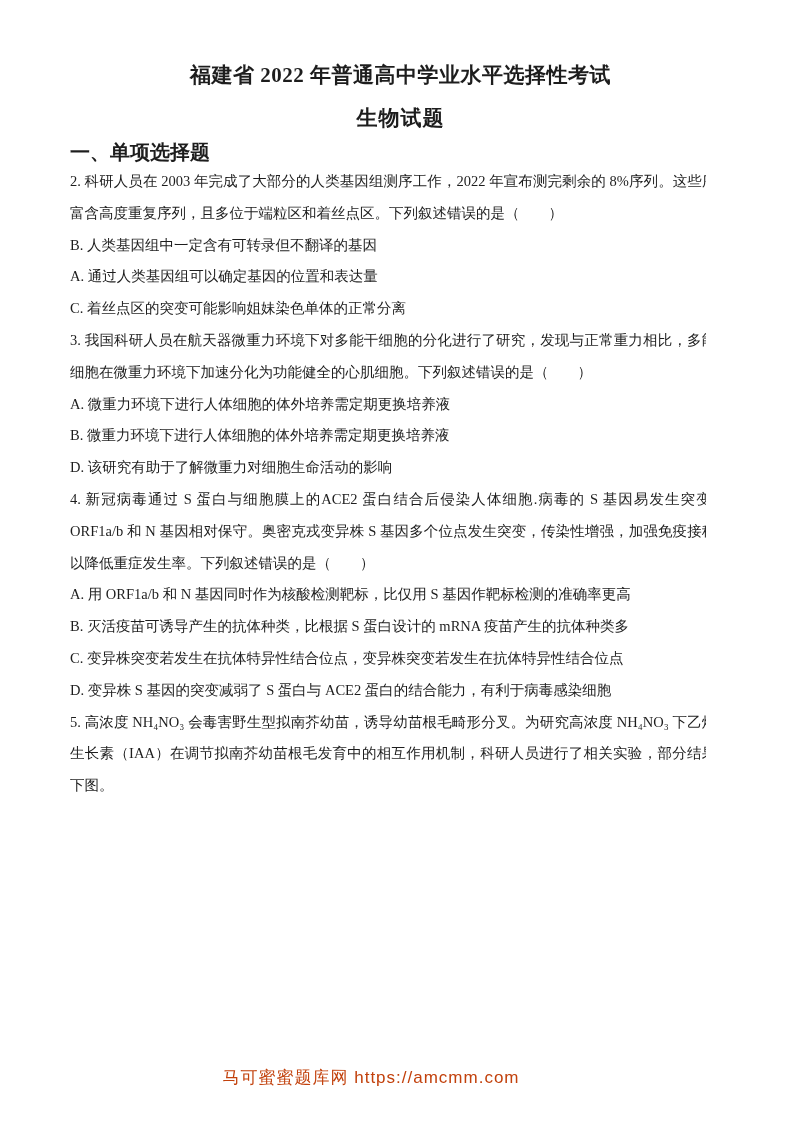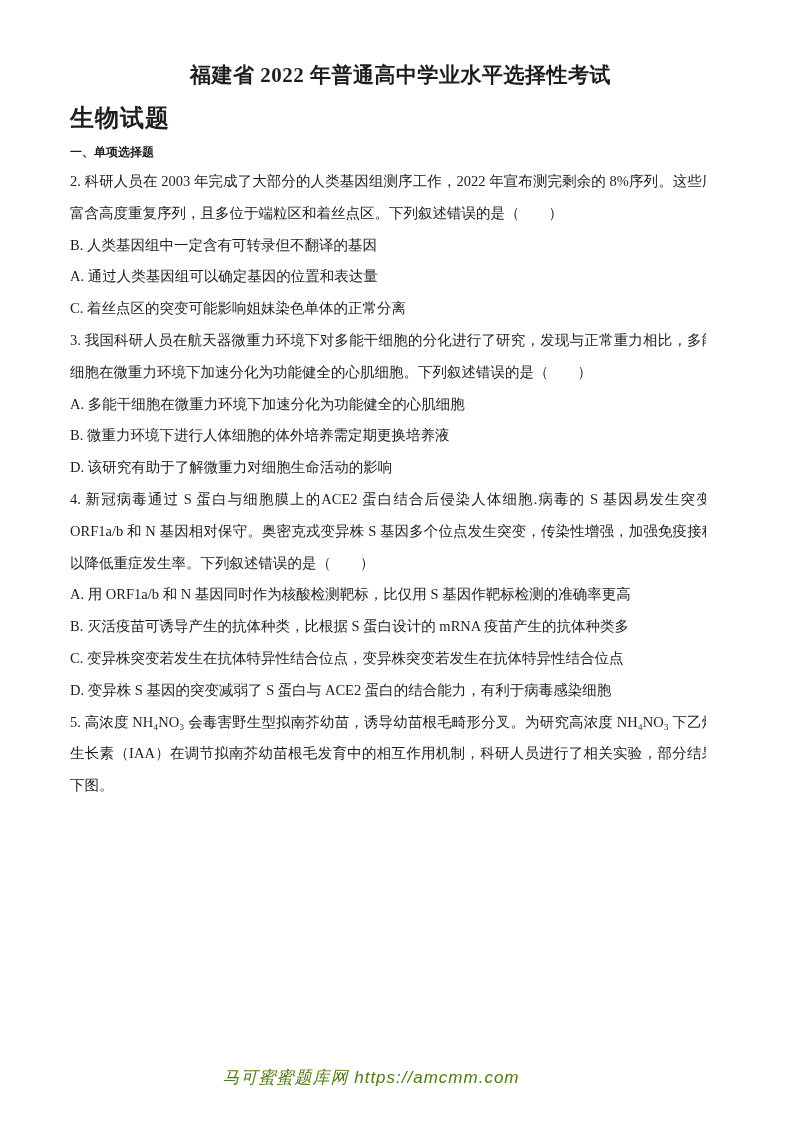--- a/index.html
+++ b/index.html
@@ -24,29 +24,30 @@
   }
   .doc-title {
     font-size: 21px;
     font-weight: bold;
     text-align: center;
     letter-spacing: 0.5px;
     line-height: 30px;
     margin: 0 0 13px 0;
   }
   .doc-subtitle {
-    font-size: 24px;
+    font-size: 21px;
     font-weight: bold;
+    text-align: center;
     letter-spacing: 1px;
     line-height: 30px;
     margin: 0 0 5px 0;
     font-family: Liberation Serif, serif;
   }
   .section-heading {
-    font-size: 12px;
+    font-size: 20px;
     font-weight: bold;
     line-height: 28px;
     margin: 0;
   }
   .question {
     font-size: 14.5px;
     line-height: 31.8px;
     margin: 0;
   }
   .question p {
@@ -71,22 +72,21 @@
     right: 0;
     bottom: 33px;
     text-align: center;
   }
   .footer span {
     position: relative;
     left: 18px;
     font-family: "Liberation Sans", "DejaVu Sans", sans-serif;
     font-size: 17px;
     letter-spacing: 1px;
-    color: #4d7c0f;
-    font-style: italic;
+    color: #c2410c;
   }
 </style>
 </head>
 <body>
 
 <div class="page">
   <div class="content">
 
     <h1 class="doc-title">福建省 2022 年普通高中学业水平选择性考试</h1>
     <h2 class="doc-subtitle">生物试题</h2>
@@ -95,21 +95,21 @@
 
     <div class="question">
       <p class="stem">2. 科研人员在 2003 年完成了大部分的人类基因组测序工作，2022 年宣布测完剩余的 8%序列。这些序列富含高度重复序列，且多位于端粒区和着丝点区。下列叙述错误的是（　　）</p>
       <p>B. 人类基因组中一定含有可转录但不翻译的基因</p>
       <p>A. 通过人类基因组可以确定基因的位置和表达量</p>
       <p>C. 着丝点区的突变可能影响姐妹染色单体的正常分离</p>
     </div>
 
     <div class="question">
       <p class="stem">3. 我国科研人员在航天器微重力环境下对多能干细胞的分化进行了研究，发现与正常重力相比，多能干细胞在微重力环境下加速分化为功能健全的心肌细胞。下列叙述错误的是（　　）</p>
-      <p>A. 多能干细胞在微重力环境下加速分化为功能健全的心肌细胞</p>
+      <p>A. 微重力环境下进行人体细胞的体外培养需定期更换培养液</p>
       <p>B. 微重力环境下进行人体细胞的体外培养需定期更换培养液</p>
       <p>D. 该研究有助于了解微重力对细胞生命活动的影响</p>
     </div>
 
     <div class="question">
       <p class="stem">4. 新冠病毒通过 S 蛋白与细胞膜上的ACE2 蛋白结合后侵染人体细胞.病毒的 S 基因易发生突变,而 ORF1a/b 和 N 基因相对保守。奥密克戎变异株 S 基因多个位点发生突变，传染性增强，加强免疫接种可以降低重症发生率。下列叙述错误的是（　　）</p>
       <p>A. 用 ORF1a/b 和 N 基因同时作为核酸检测靶标，比仅用 S 基因作靶标检测的准确率更高</p>
       <p>B. 灭活疫苗可诱导产生的抗体种类，比根据 S 蛋白设计的 mRNA 疫苗产生的抗体种类多</p>
       <p>C. 变异株突变若发生在抗体特异性结合位点，变异株突变若发生在抗体特异性结合位点</p>
       <p>D. 变异株 S 基因的突变减弱了 S 蛋白与 ACE2 蛋白的结合能力，有利于病毒感染细胞</p>

